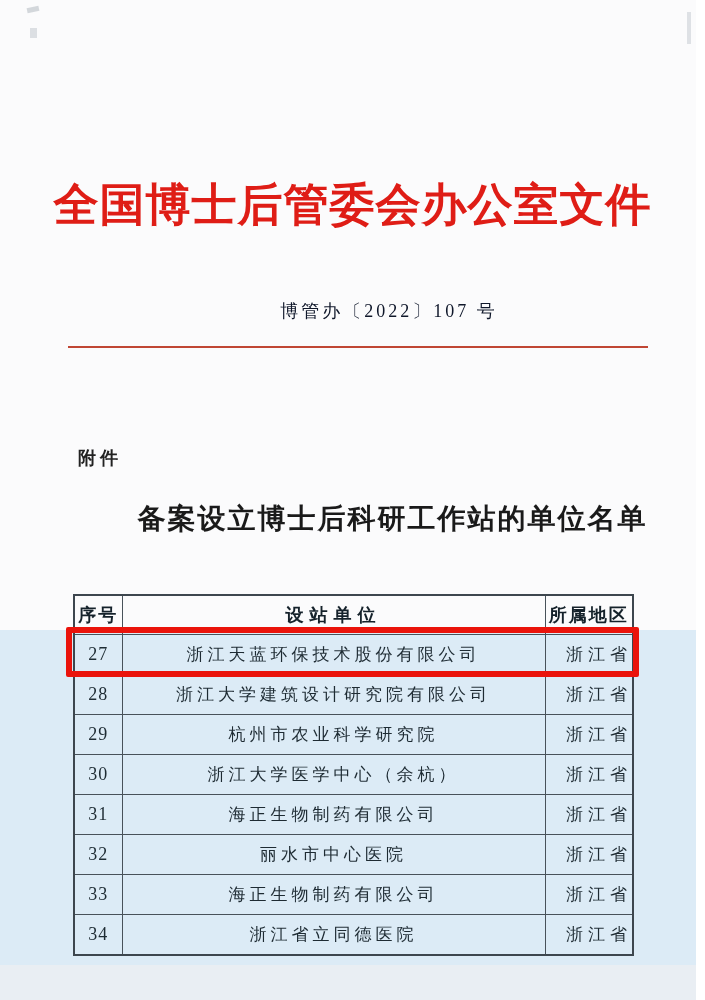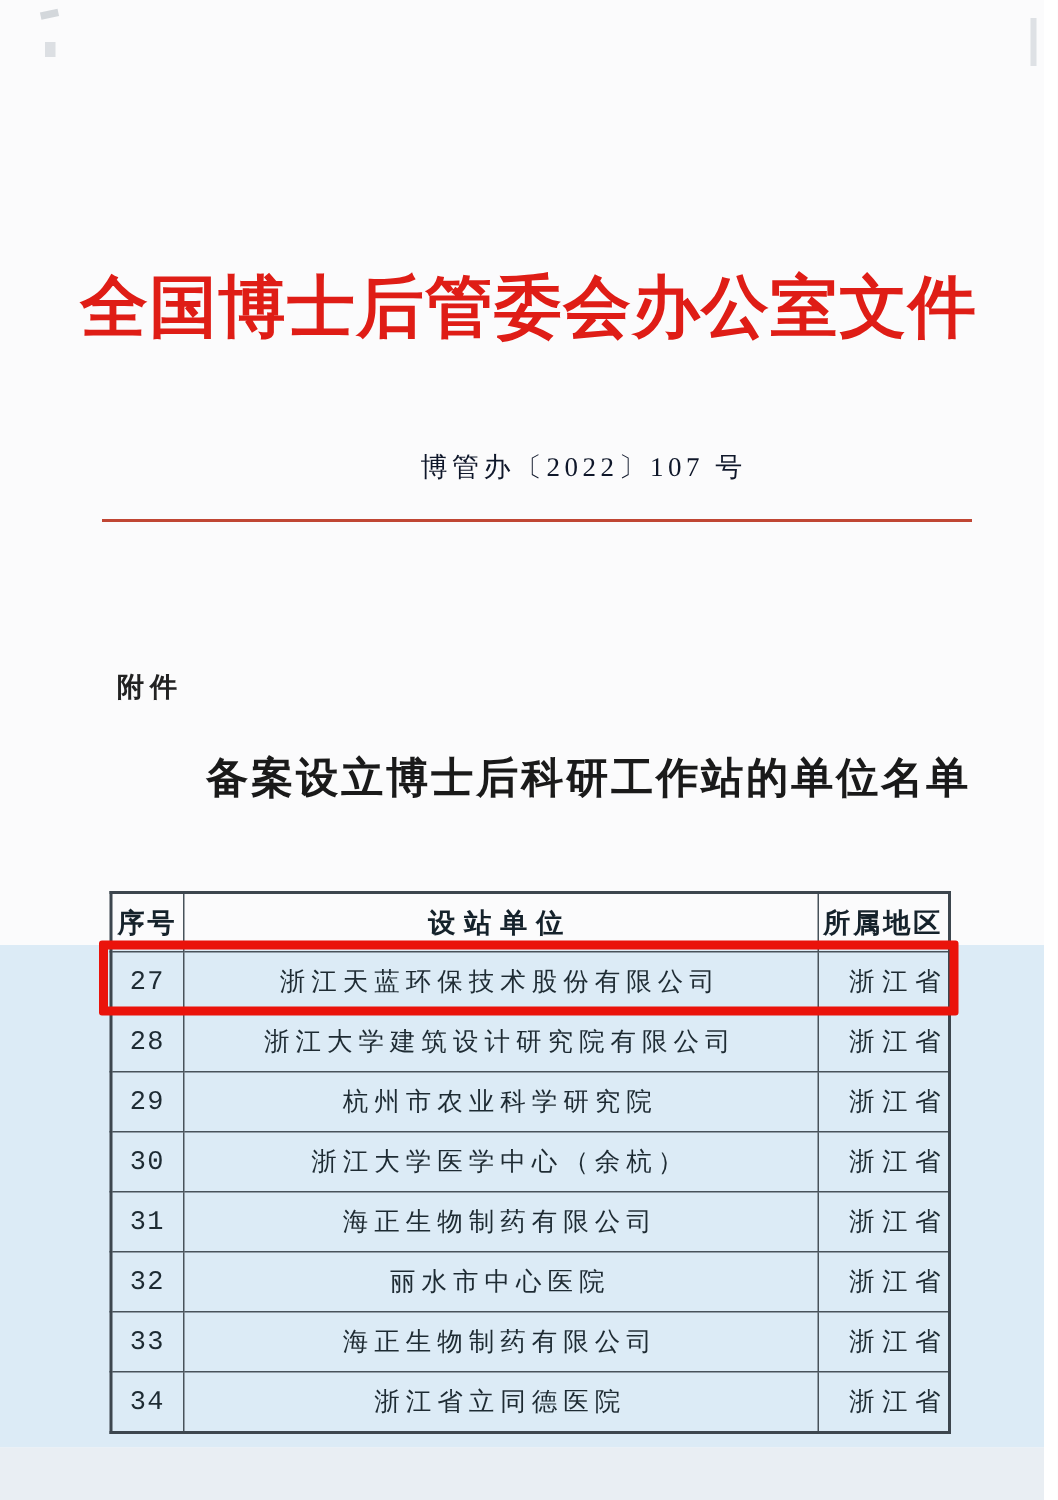--- a/index.html
+++ b/index.html
@@ -73,21 +73,21 @@
     padding:0;
     background:transparent;
   }
   table.roster{border:2px solid #3d464e;}
   table.roster th{
     height:38px;font-size:18px;font-weight:bold;color:#15222b;
   }
   table.roster th.h-unit{letter-spacing:6px;}
   table.roster th.h-no{letter-spacing:2px;}
   table.roster th.h-region{letter-spacing:2px;}
-  table.roster td{height:39px;font-size:17px;font-family:Liberation Mono, monospace;}
+  table.roster td{height:39px;font-size:17px;}
   table.roster td.cell-no{font-size:18px;letter-spacing:1px;}
   table.roster td.cell-unit{letter-spacing:4px;}
   table.roster td.cell-region{letter-spacing:5px;text-align:right;}
   
   .highlight-box{
     position:absolute;left:66px;top:627px;width:573px;height:50px;
     box-sizing:border-box;
     border:6px solid #ea130b;
     border-radius:2px;
     z-index:2;

